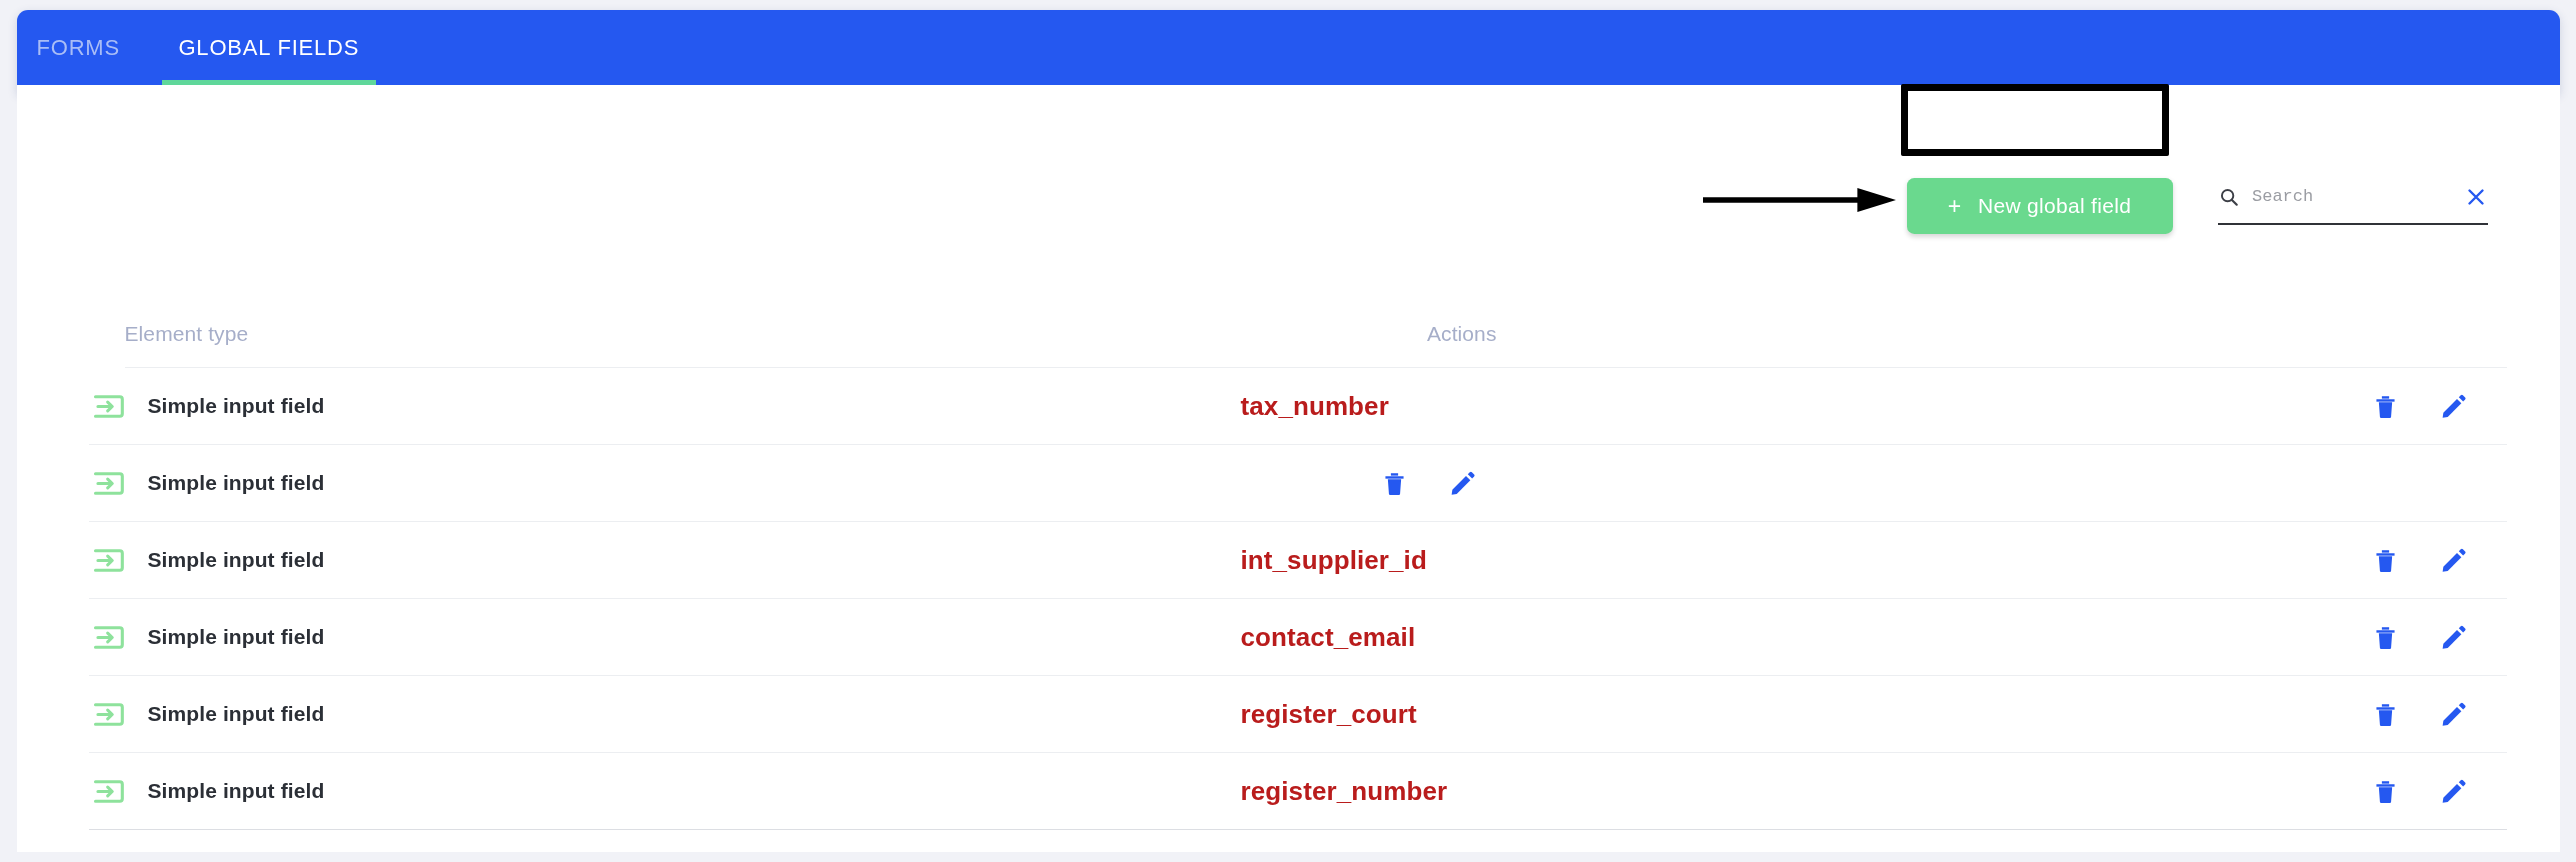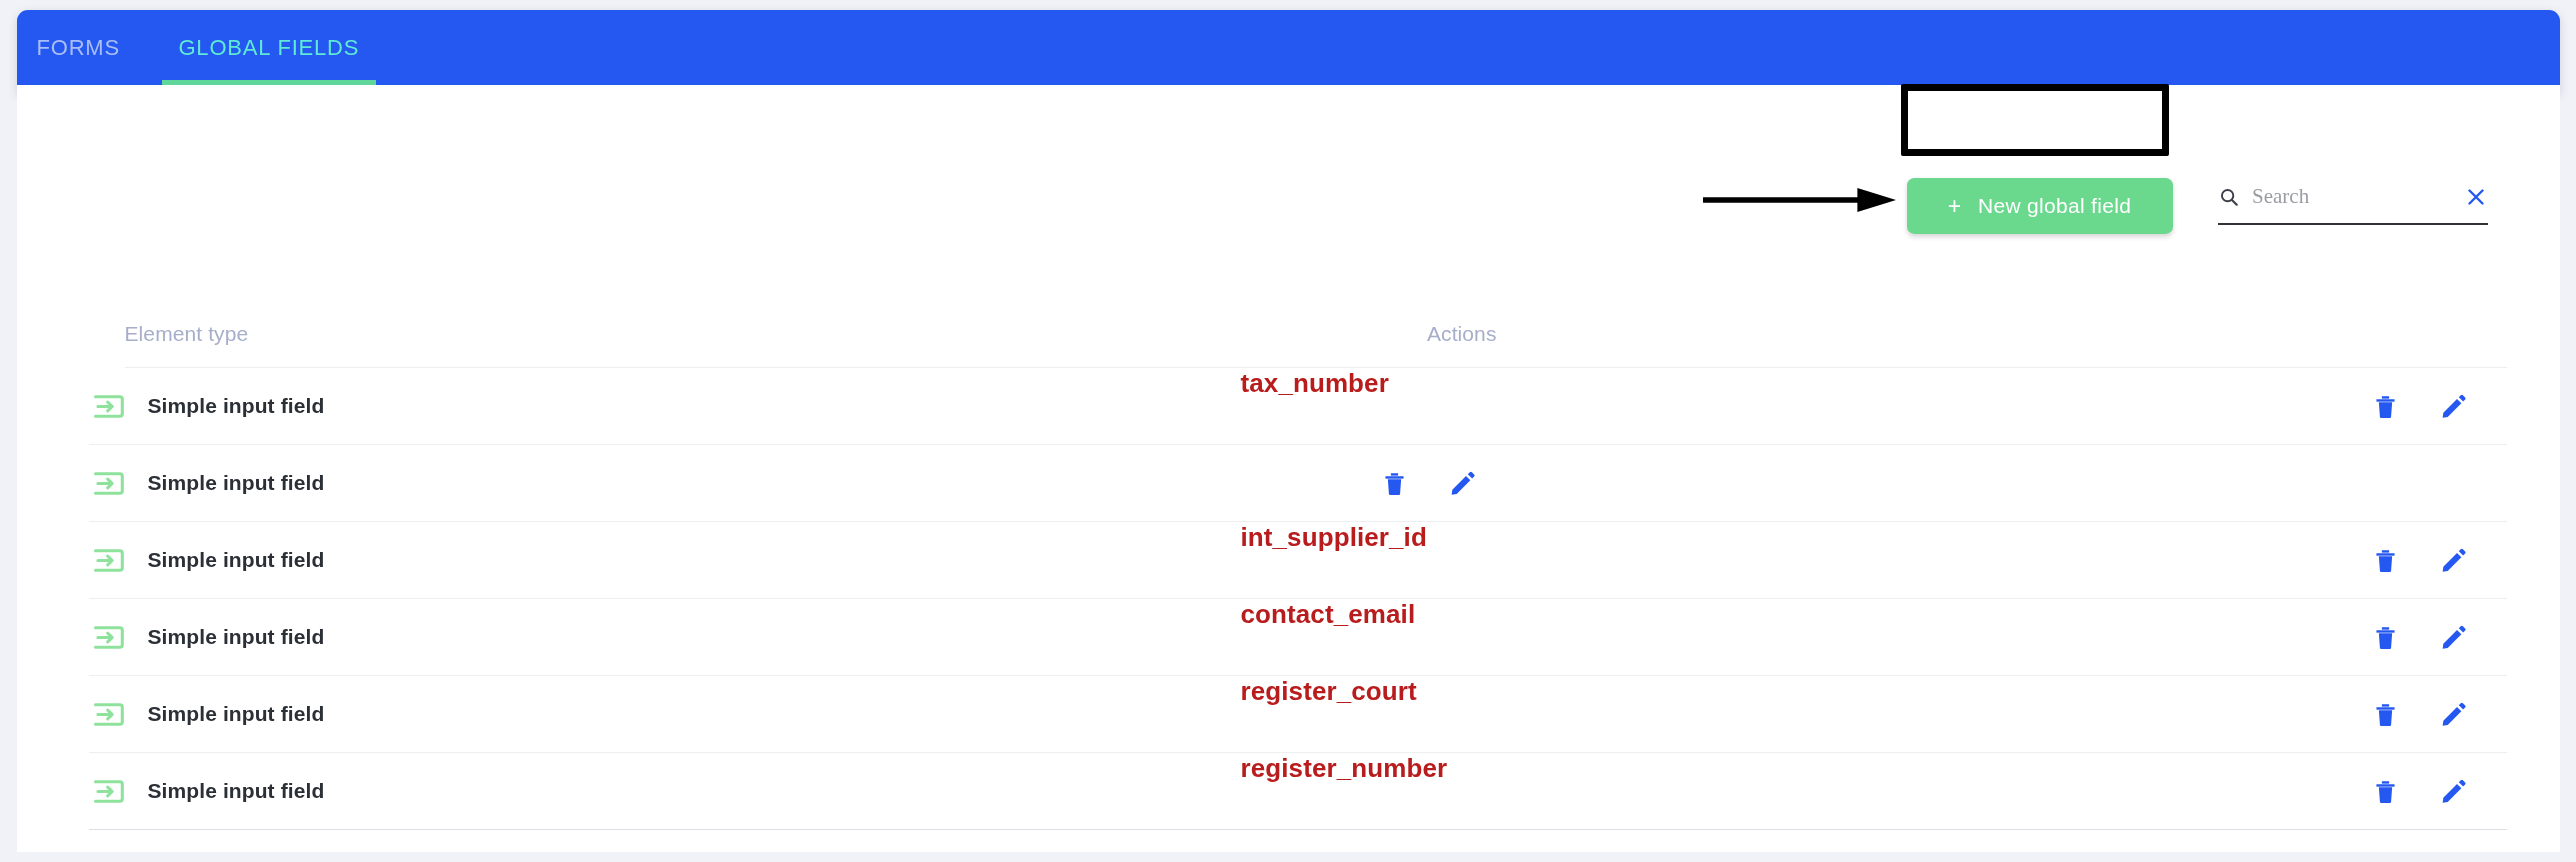--- a/index.html
+++ b/index.html
@@ -44,21 +44,21 @@
     align-items: center;
     justify-content: center;
     padding: 0 27.5px;
     font-size: 22px;
     letter-spacing: 0.8px;
     font-weight: 400;
     color: #a9bdf6;
     cursor: pointer;
     user-select: none;
   }
-  .tab.active { color: #5eead4; }
+  .tab.active { color: #ffffff; }
   .tab.active::after {
     content: "";
     position: absolute;
     left: 11px;
     right: 11px;
     bottom: 0;
     height: 4.6px;
     background: #5fd79a;
   }
   .tab-forms { padding-left: 20px; padding-right: 31px; }
@@ -142,42 +142,43 @@
     align-items: center;
     gap: 12px;
     padding-bottom: 3.7px;
   }
   .search-icon { width: 22px; height: 22px; flex: 0 0 auto; }
   .search-input {
     flex: 1 1 auto;
     border: none;
     outline: none;
     background: transparent;
-    font-size: 21px;
-    font-family: Liberation Serif, serif;
+    font-size: 17px;
+    font-family: Liberation Mono, monospace;
     color: #303238;
     min-width: 0;
   }
   .search-input::placeholder { color: #9b9da3; }
   .search-clear {
     flex: 0 0 auto;
     width: 24px; height: 24px;
     cursor: pointer;
     display: flex; align-items: center; justify-content: center;
   }
 
   
   .table {
     position: absolute;
     left: 72px;
     top: 237px;
     width: 2418px;
   }
   .row {
     display: flex;
+    align-items: center;
     border-bottom: 1.8px solid #eceef1;
   }
   .row.header {
     height: 46px;
     align-items: flex-start;
     margin-left: 36px;
   }
   .row.data { height: 77px; }
   .row.data:last-child { border-bottom: 1.8px solid #dcdee3; }
 

